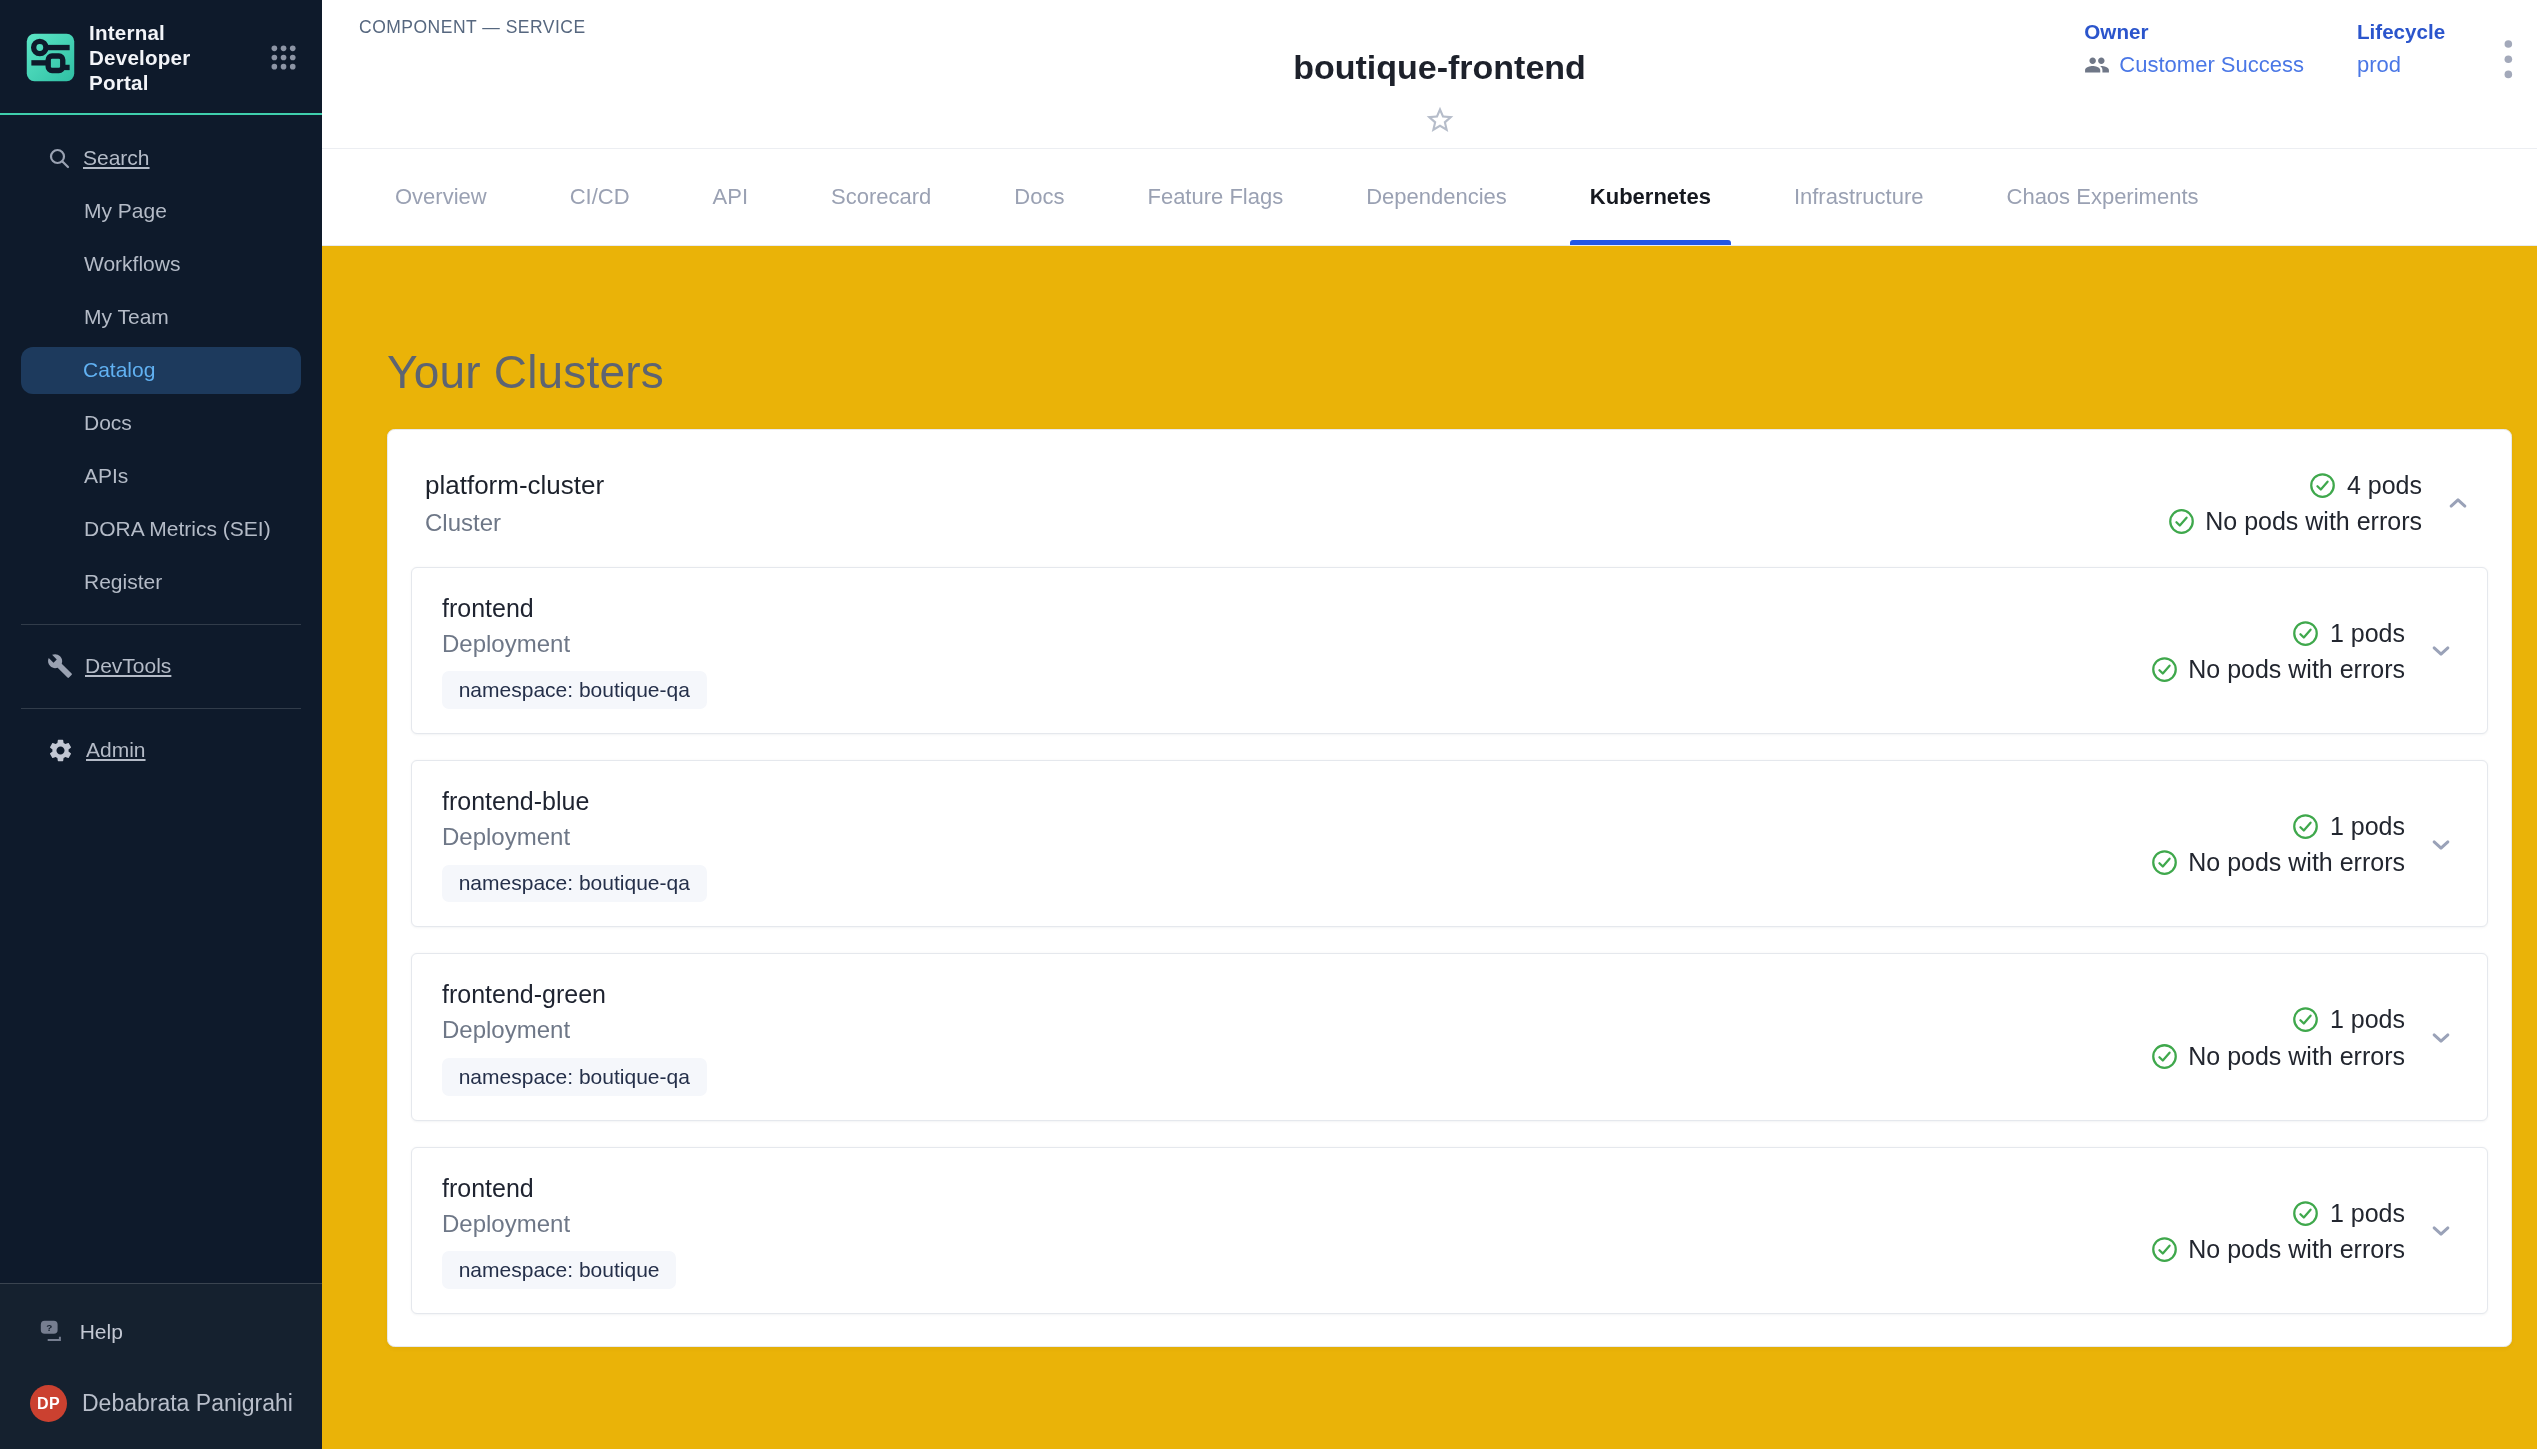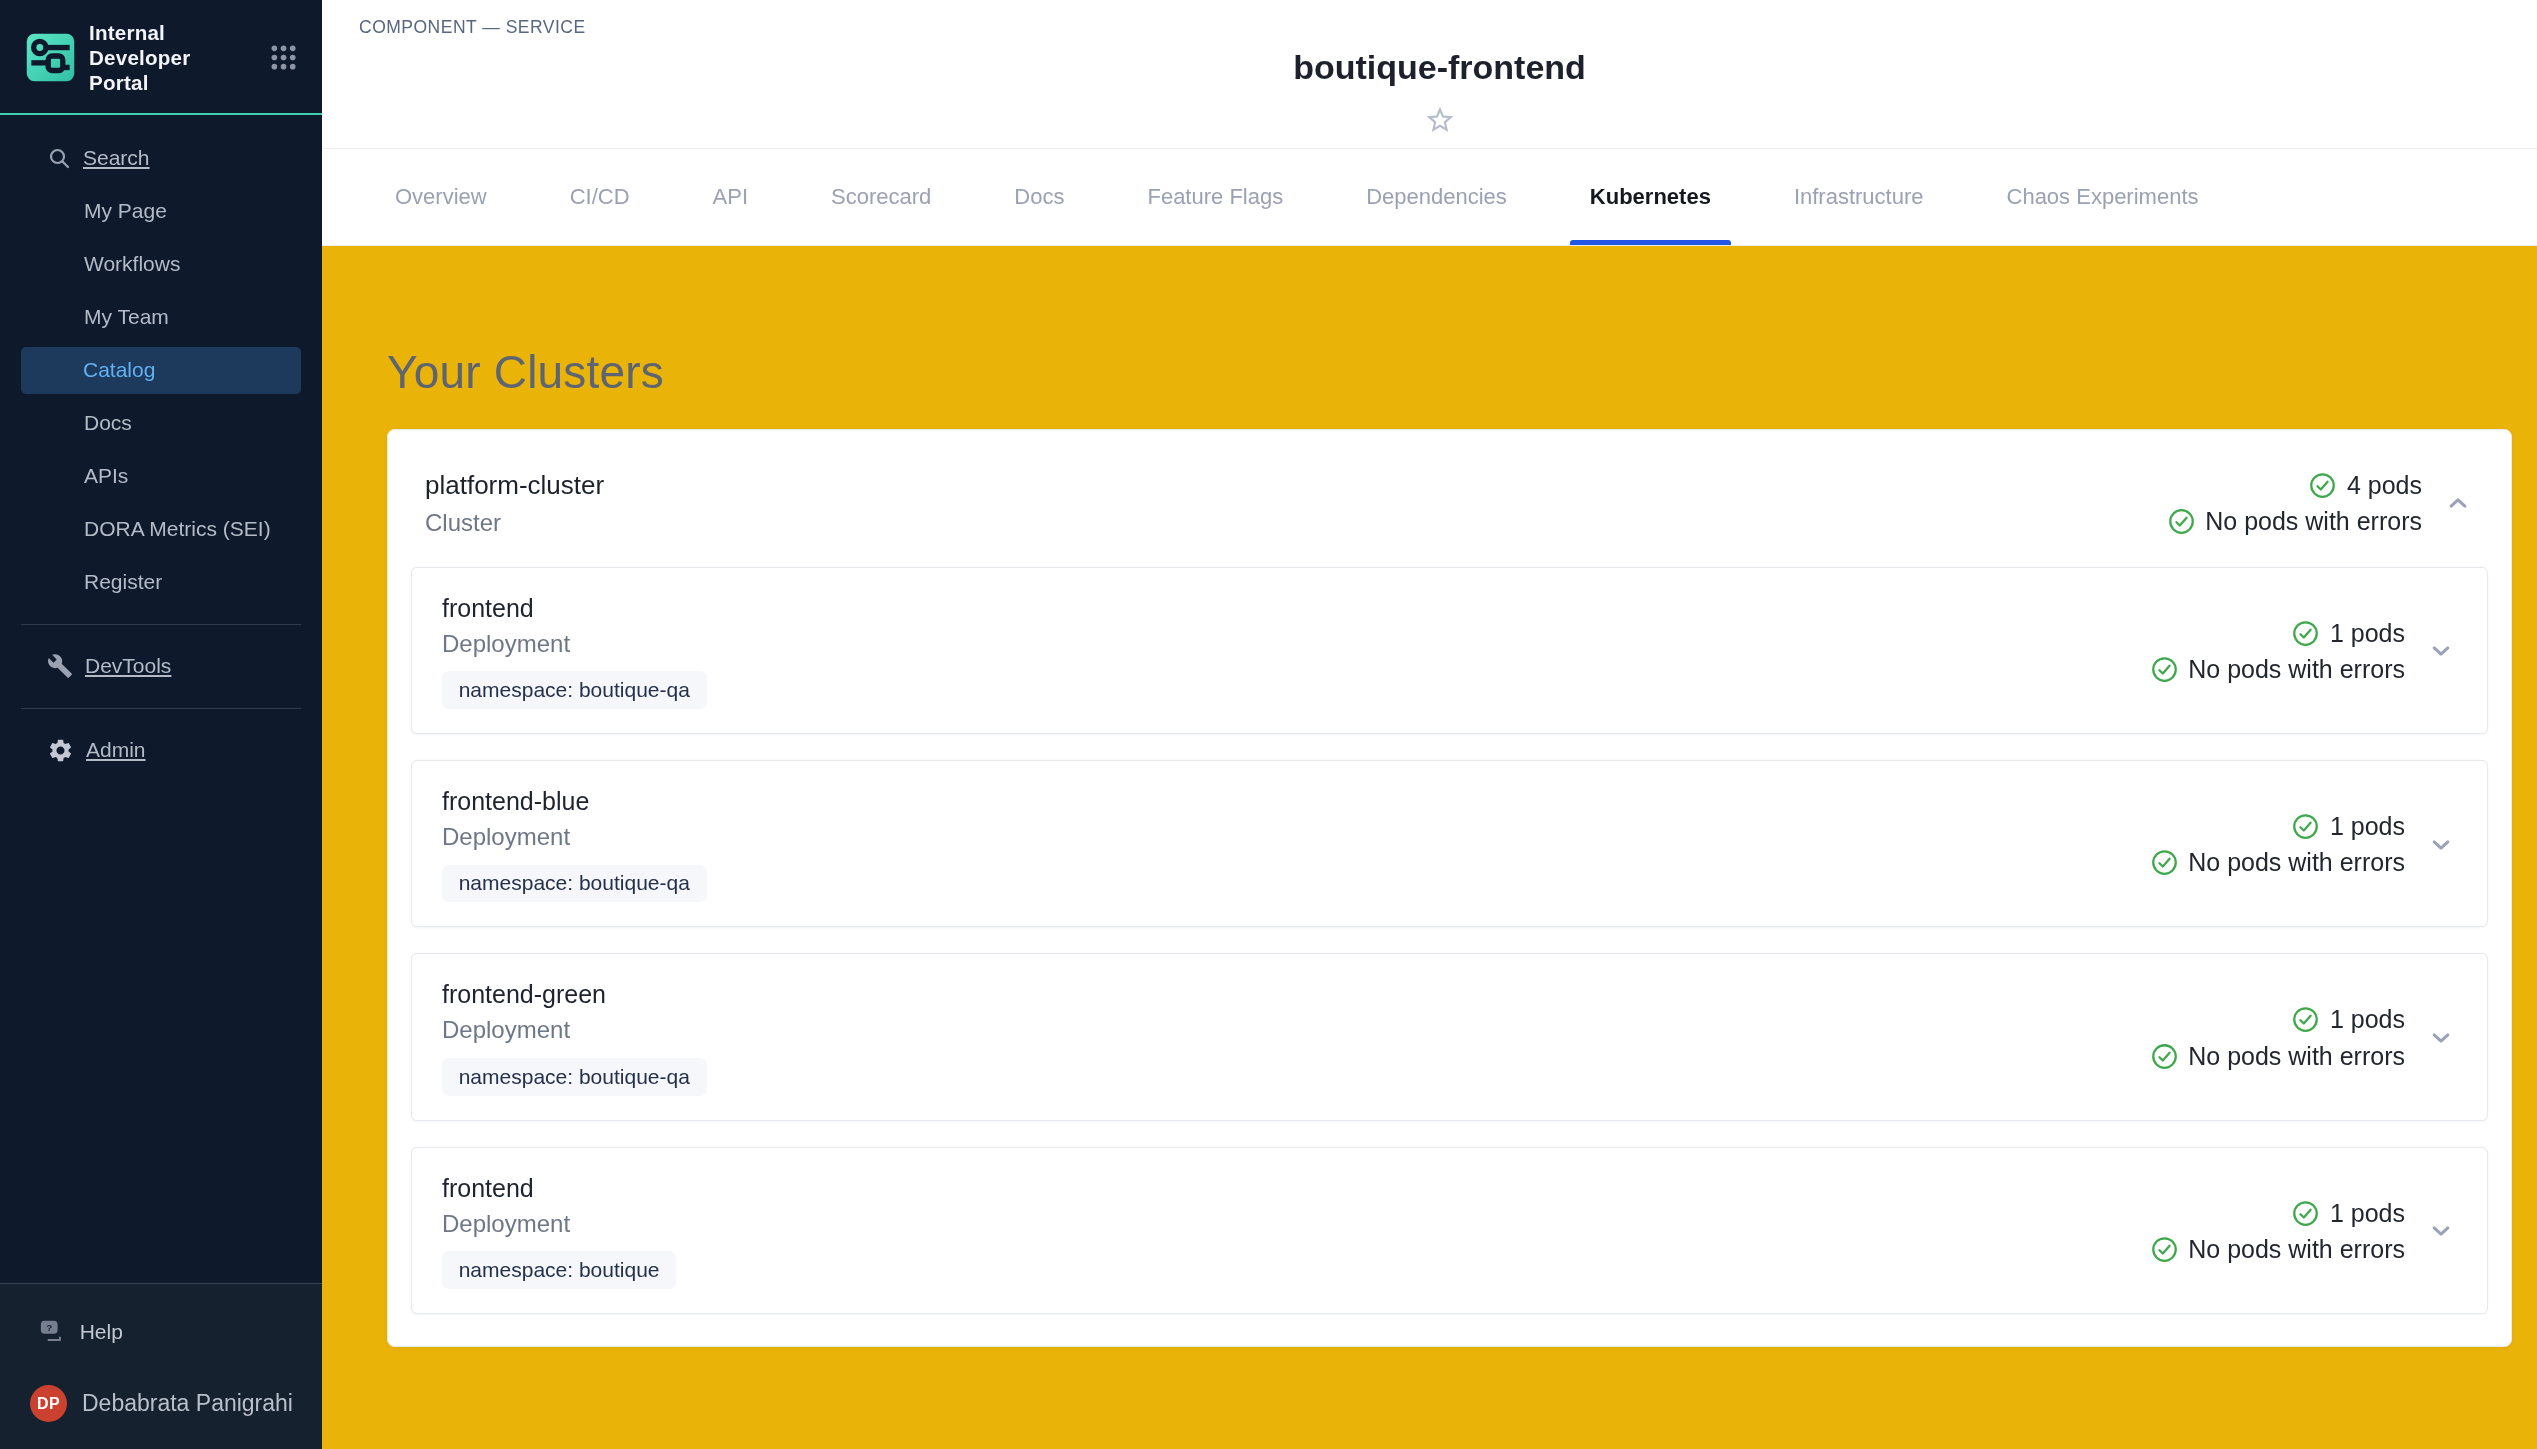--- a/index.html
+++ b/index.html
@@ -31,21 +31,21 @@
   .nav { padding-top: 16.7px; display: flex; flex-direction: column; }
   .nav-item {
     height: 53px; display: flex; align-items: center;
     padding-left: 84px;
     color: #b4bbc7; font-size: 21px; cursor: pointer;
   }
   .nav-item.with-icon { padding-left: 47px; gap: 12px; }
   .nav-item .label { color: inherit; text-decoration: underline; }
   .nav-item.active-pill {
     height: 47px; margin: 3px 21px; padding-left: 62px;
-    background: #1d3a5d; border-radius: 5px;
+    background: #1d3a5d; border-radius: 12px;
     color: #61b1f2;
   }
   .nav-divider { border-top: 0.8px solid rgba(255,255,255,0.15); margin: 15px 21px; }
   .sidebar-spacer { flex: 1; }
   .sidebar-bottom {
     background: #15212f;
     border-top: 0.8px solid rgba(255,255,255,0.16);
     padding: 23px 0 21px;
   }
   .help-row {
@@ -253,20 +253,44 @@
     <div class="eyebrow">COMPONENT — SERVICE</div>
     <div class="title-row">
       <h1 class="page-title">boutique-frontend</h1>
       <span class="star-btn">
         <svg width="32" height="32" viewBox="0 0 24 24" fill="#b6bdca">
           <path d="M22 9.24l-7.19-.62L12 2 9.19 8.63 2 9.24l5.46 4.73L5.82 21 12 17.27 18.18 21l-1.63-7.03L22 9.24zM12 15.4l-3.76 2.27 1-4.28-3.32-2.88 4.38-.38L12 6.1l1.71 4.04 4.38.38-3.32 2.88 1 4.28L12 15.4z"></path>
         </svg>
       </span>
     </div>
 
+    <div class="header-right">
+      <div class="meta-col">
+        <span class="meta-label">Owner</span>
+        <span class="meta-value-row">
+          <svg width="26" height="26" viewBox="0 0 24 24" fill="#6f7787">
+            <path d="M16 11c1.66 0 2.99-1.34 2.99-3S17.66 5 16 5c-1.66 0-3 1.34-3 3s1.34 3 3 3zm-8 0c1.66 0 2.99-1.34 2.99-3S9.66 5 8 5C6.34 5 5 6.34 5 8s1.34 3 3 3zm0 2c-2.33 0-7 1.17-7 3.5V19h14v-2.5c0-2.33-4.67-3.5-7-3.5zm8 0c-.29 0-.62.02-.97.05 1.16.84 1.97 1.97 1.97 3.45V19h6v-2.5c0-2.33-4.67-3.5-7-3.5z"></path>
+          </svg>
+          <a class="meta-link">Customer Success</a>
+        </span>
+      </div>
+      <div class="meta-col">
+        <span class="meta-label">Lifecycle</span>
+        <span class="meta-value">prod</span>
+      </div>
+      <span class="kebab-btn">
+        <svg width="10.7" height="44" viewBox="0 0 14 58">
+          <g fill="#a3a9ba">
+              <circle cx="7" cy="8" r="5"></circle>
+              <circle cx="7" cy="28" r="5"></circle>
+              <circle cx="7" cy="48" r="5"></circle>
+            </g>
+        </svg>
+      </span>
+    </div>
   </header>
 
   <div class="tabs-row">
     <div class="tab">Overview</div>
     <div class="tab">CI/CD</div>
     <div class="tab">API</div>
     <div class="tab">Scorecard</div>
     <div class="tab">Docs</div>
     <div class="tab">Feature Flags</div>
     <div class="tab">Dependencies</div>

